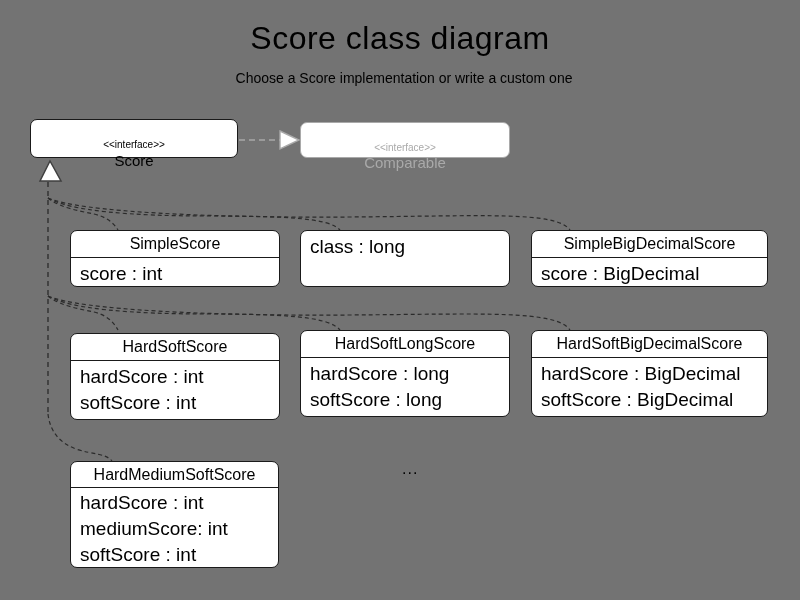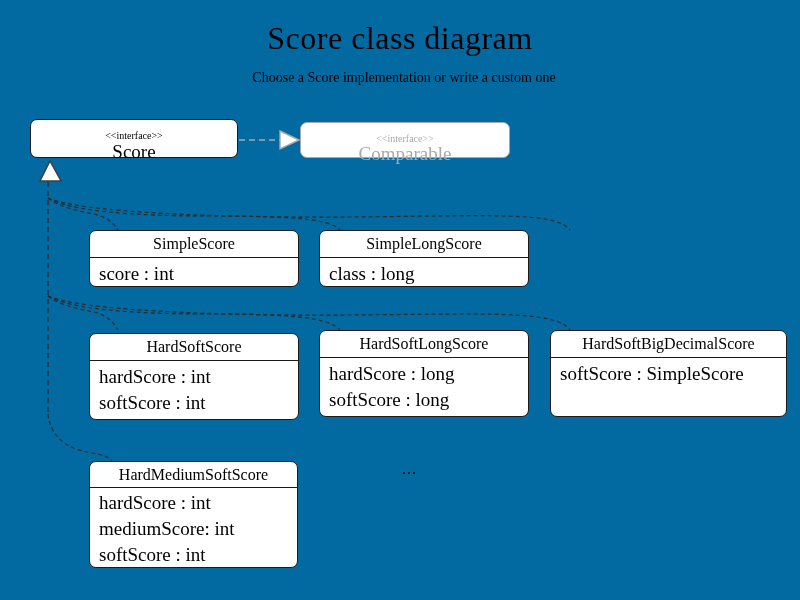--- a/index.html
+++ b/index.html
@@ -1,39 +1,39 @@
 <!DOCTYPE html>
 <html><head>
 <meta charset="utf-8">
 <style>
   html,body{margin:0;padding:0;background:#ffffff;}
   .stage{
-    position:relative;width:800px;height:600px;background:#0369a1;
-    font-family:Liberation Serif, serif;color:#000;
+    position:relative;width:800px;height:600px;background:#737373;
+    font-family:Liberation Sans, sans-serif;color:#000;
     overflow:hidden;
   }
   .page-title{
     position:absolute;left:0;top:20px;width:800px;text-align:center;
     font-size:32px;font-weight:400;letter-spacing:0.5px;
   }
   .page-subtitle{
     position:absolute;left:4px;top:70px;width:800px;text-align:center;
     font-size:14px;font-weight:400;
   }
   svg.connectors{position:absolute;left:0;top:0;}
   .iface-box{
     position:absolute;border:1.5px solid #1a1a1a;border-radius:7px;
     background:#fff;text-align:center;box-sizing:border-box;
   }
   .iface-box.muted{border-color:#a9a9a9;color:#a9a9a9;}
-  .stereotype{font-size:10px;line-height:11px;margin-top:10px;}
-  .iface-name{font-size:19px;line-height:21px;}
+  .stereotype{font-size:10px;line-height:11px;margin-top:19px;}
+  .iface-name{font-size:15px;line-height:21px;}
   .class-box{
     position:absolute;border:1.4px solid #1a1a1a;border-radius:7px;
-    background:#fff;box-sizing:border-box;margin-left:19px;
+    background:#fff;box-sizing:border-box;
   }
   .class-header{
     height:27px;line-height:26px;text-align:center;font-size:16px;
     border-bottom:1.4px solid #1a1a1a;box-sizing:border-box;
     white-space:nowrap;overflow:hidden;
   }
   .class-header.h26{height:26px;line-height:25px;}
   .class-body{padding:3px 0 0 9px;}
   .attr{font-size:19px;line-height:26px;white-space:nowrap;}
   .ellipsis{position:absolute;font-size:16px;letter-spacing:1px;}
@@ -76,44 +76,50 @@
     <div class="iface-name" style="line-height:19px">Comparable</div>
   </div>
 
   <div class="class-box" style="left:70px;top:230px;width:210px;height:57px">
     <div class="class-header">SimpleScore</div>
     <div class="class-body">
       <div class="attr">score : int</div>
     </div>
   </div>
   <div class="class-box" style="left:300px;top:230px;width:210px;height:57px">
-    <div class="class-header">SimpleLongScore</div>
     <div class="class-body">
       <div class="attr">class : long</div>
+    </div>
+  </div>
+  <div class="class-box" style="left:531px;top:230px;width:237px;height:57px">
+    <div class="class-header">SimpleBigDecimalScore</div>
+    <div class="class-body">
+      <div class="attr">score : BigDecimal</div>
     </div>
   </div>
 
   <div class="class-box" style="left:70px;top:333px;width:210px;height:87px">
     <div class="class-header">HardSoftScore</div>
     <div class="class-body">
       <div class="attr">hardScore : int</div>
       <div class="attr">softScore : int</div>
     </div>
   </div>
   <div class="class-box" style="left:300px;top:330px;width:210px;height:87px">
     <div class="class-header">HardSoftLongScore</div>
     <div class="class-body">
       <div class="attr">hardScore : long</div>
       <div class="attr">softScore : long</div>
     </div>
   </div>
   <div class="class-box" style="left:531px;top:330px;width:237px;height:87px">
     <div class="class-header">HardSoftBigDecimalScore</div>
     <div class="class-body">
-      <div class="attr">softScore : SimpleScore</div>
+      <div class="attr">hardScore : BigDecimal</div>
+      <div class="attr">softScore : BigDecimal</div>
     </div>
   </div>
 
   <div class="class-box" style="left:70px;top:461px;width:209px;height:107px">
     <div class="class-header h26">HardMediumSoftScore</div>
     <div class="class-body" style="padding-top:2px">
       <div class="attr">hardScore : int</div>
       <div class="attr">mediumScore: int</div>
       <div class="attr">softScore : int</div>
     </div>

